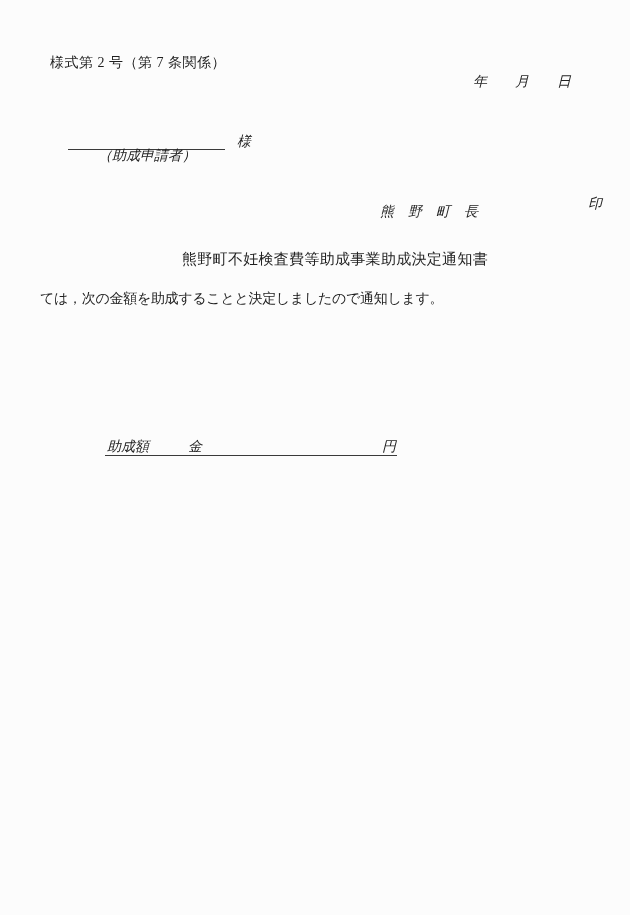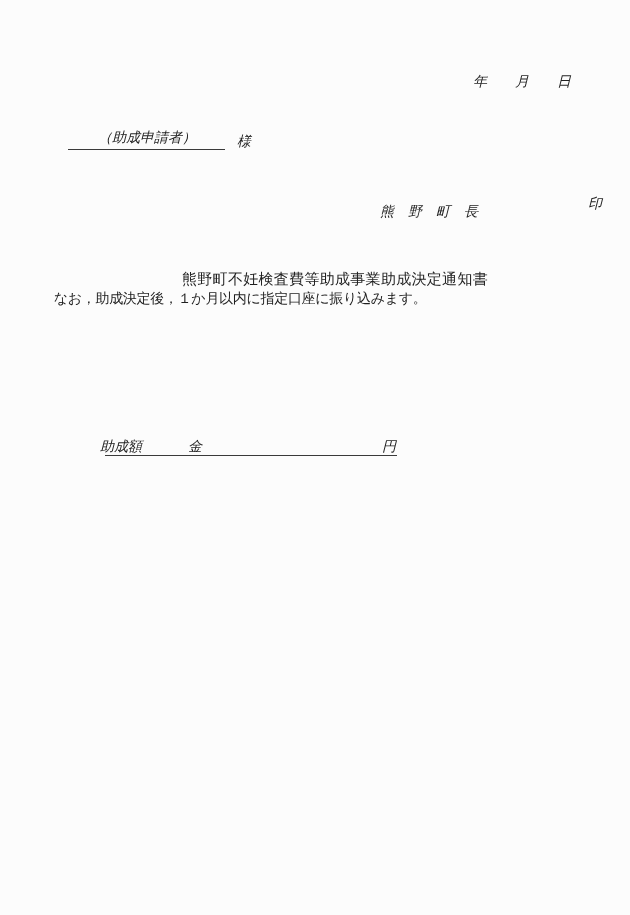--- a/index.html
+++ b/index.html
@@ -46,34 +46,35 @@
     position: absolute;
     height: 0;
     border-top: 1px solid #3a3a3a;
   }
 </style>
 </head>
 <body>
 
 <div class="page">
 
+  <div class="abs form-number" style="left:50px; top:55px;">様式第 2 号（第 7 条関係）</div>
 
   <div class="abs fs14" style="left:473px; top:74px;">年　　月　　日</div>
 
   <div class="rule" style="left:68px; top:149px; width:157px;"></div>
-  <div class="abs fs14" style="left:98px; top:130px;">（助成申請者）</div>
+  <div class="abs fs14" style="left:98px; top:148px;">（助成申請者）</div>
   <div class="abs fs14" style="left:237px; top:134px;">様</div>
 
   <div class="abs fs14" style="left:380px; top:204px;">熊　野　町　長</div>
   <div class="abs fs14" style="left:588px; top:196px;">印</div>
 
-  <div class="abs title-text" style="left:182px; top:251px;margin-top:20px;">熊野町不妊検査費等助成事業助成決定通知書</div>
+  <div class="abs title-text" style="left:182px; top:251px;">熊野町不妊検査費等助成事業助成決定通知書</div>
 
   <div class="body-block">
-    <div class="body-line">　なお，助成決定後，１か月以内に指定口座に振り込みます。</div>
+    <div class="body-line">ては，次の金額を助成することと決定しましたので通知します。</div>
   </div>
 
   <div class="rule" style="left:105px; top:455px; width:292px;"></div>
-  <div class="abs fs14" style="left:100px; top:439px;text-align:right;">助成額</div>
+  <div class="abs fs14" style="left:107px; top:439px;text-align:right;">助成額</div>
   <div class="abs fs14" style="left:188px; top:439px;">金</div>
   <div class="abs fs14" style="left:382px; top:439px;">円</div>
 
 </div>
 
 </body></html>

